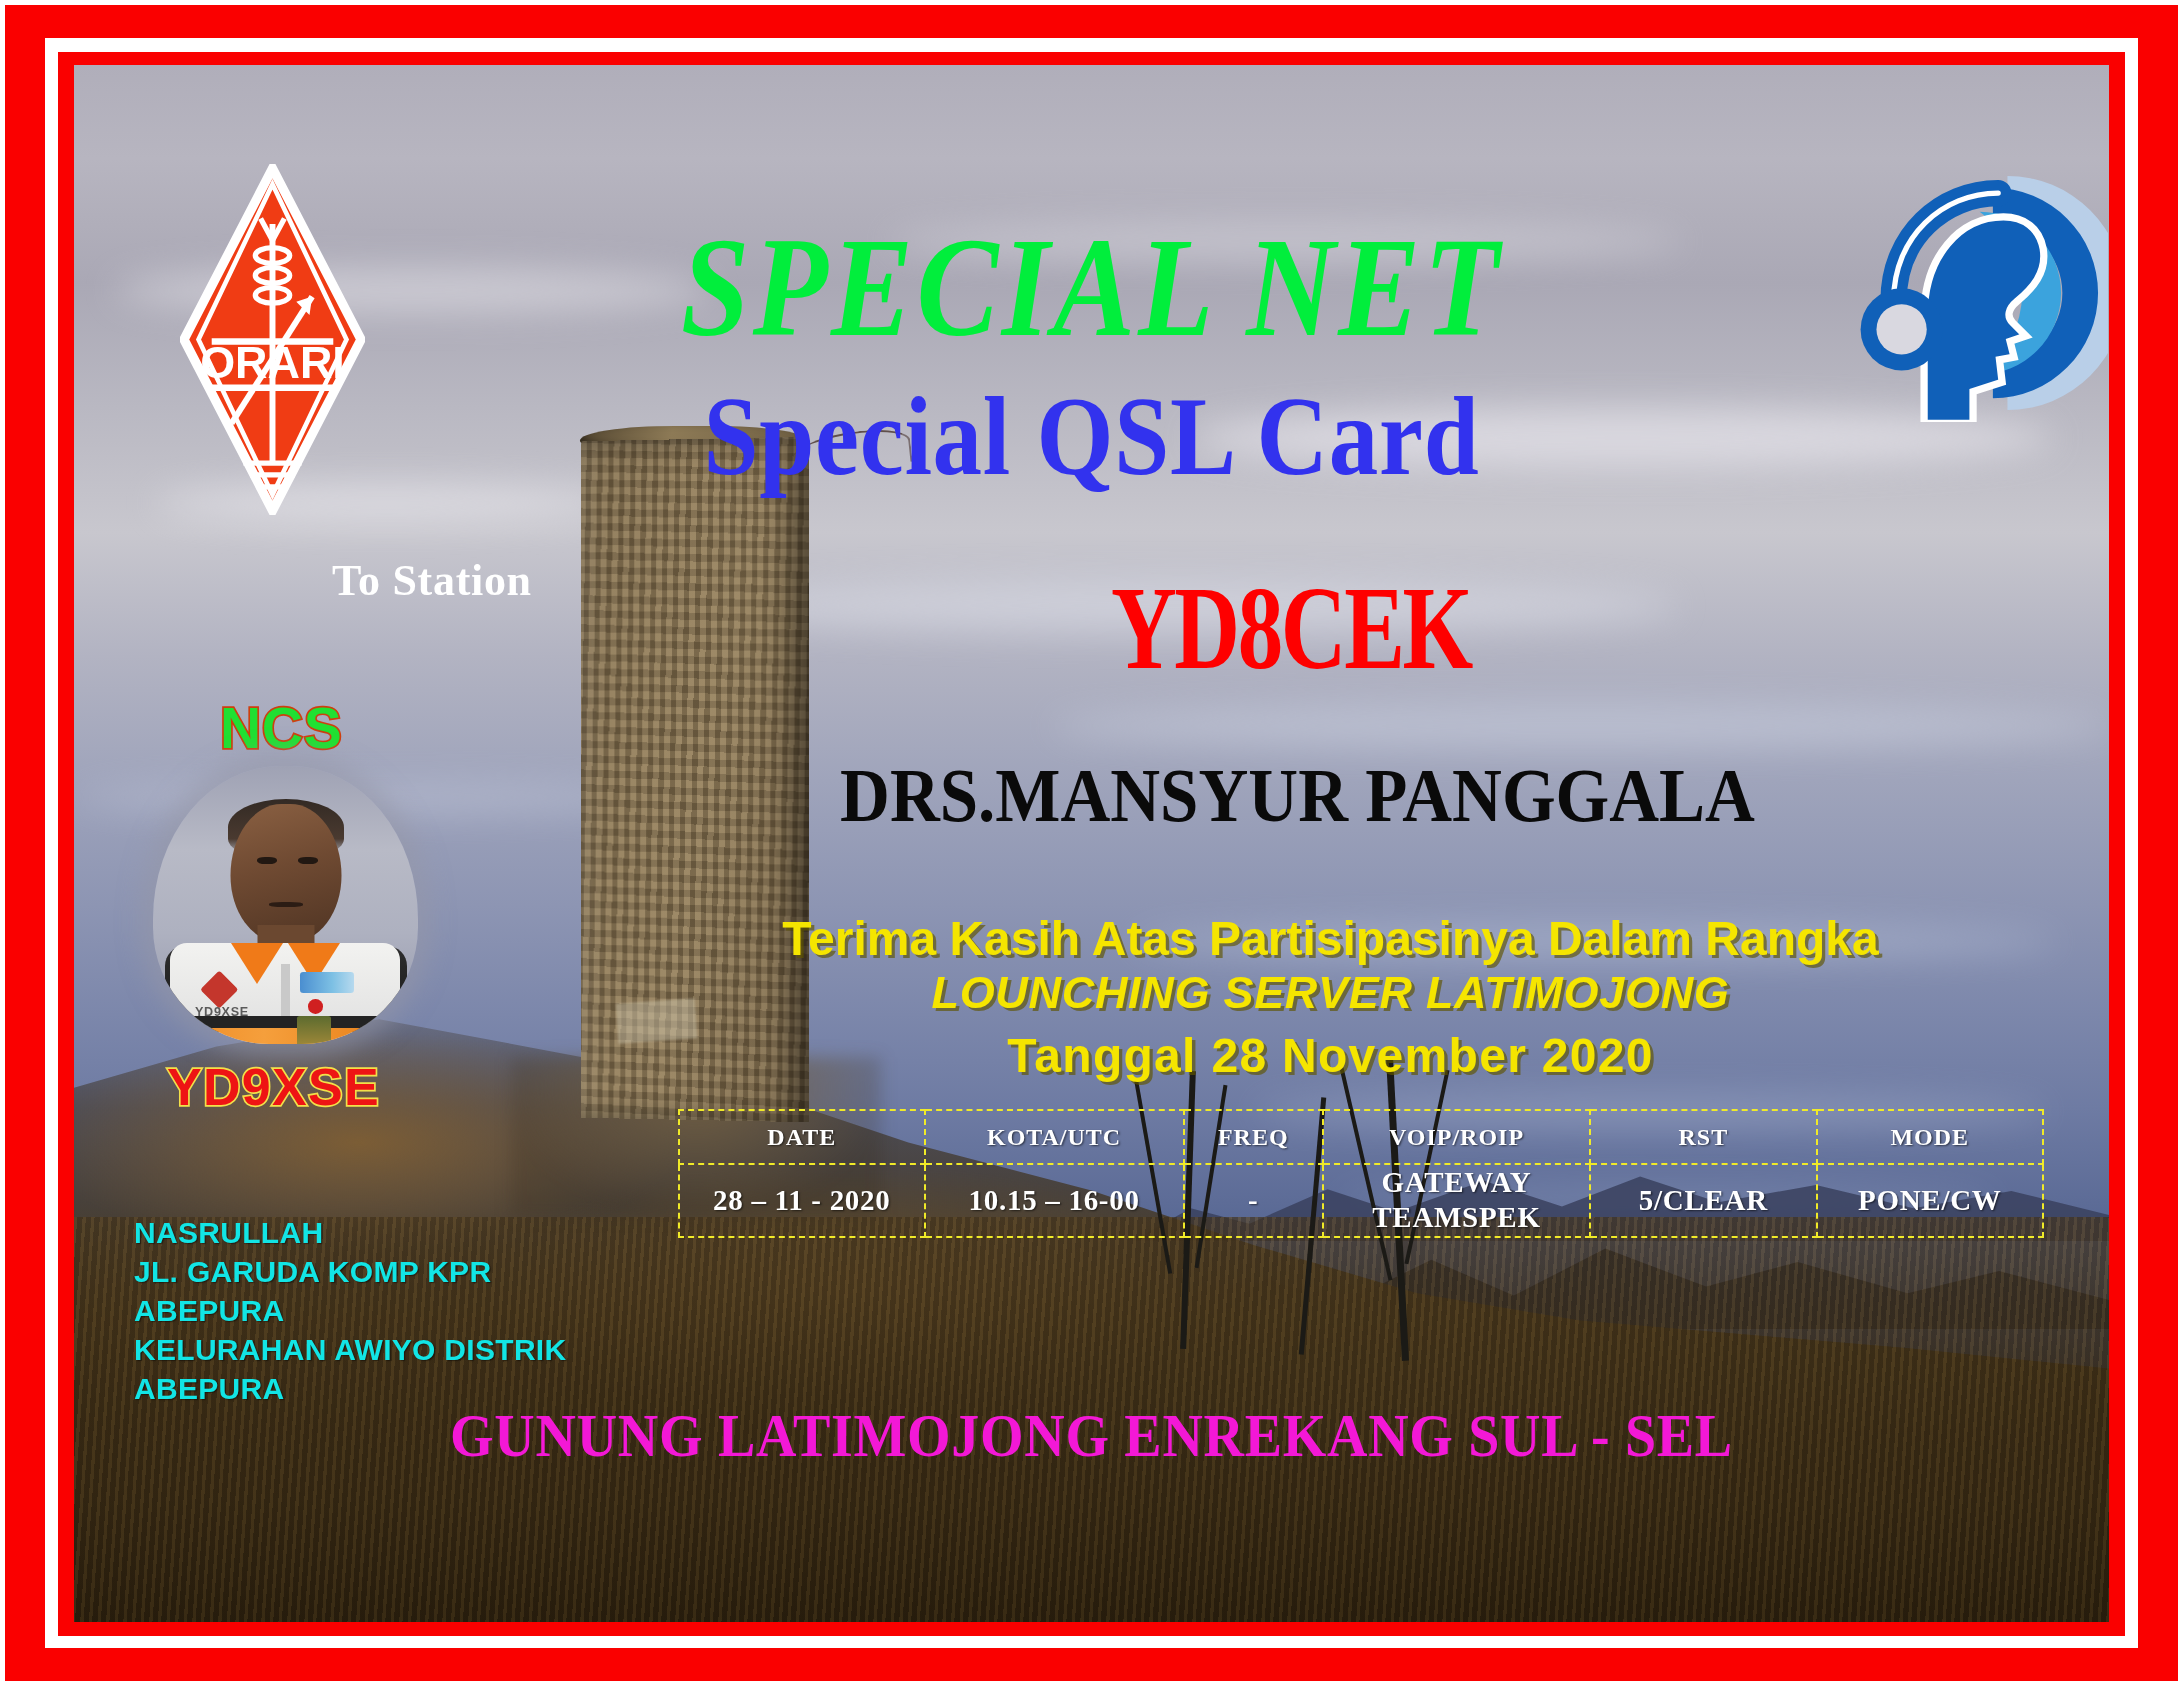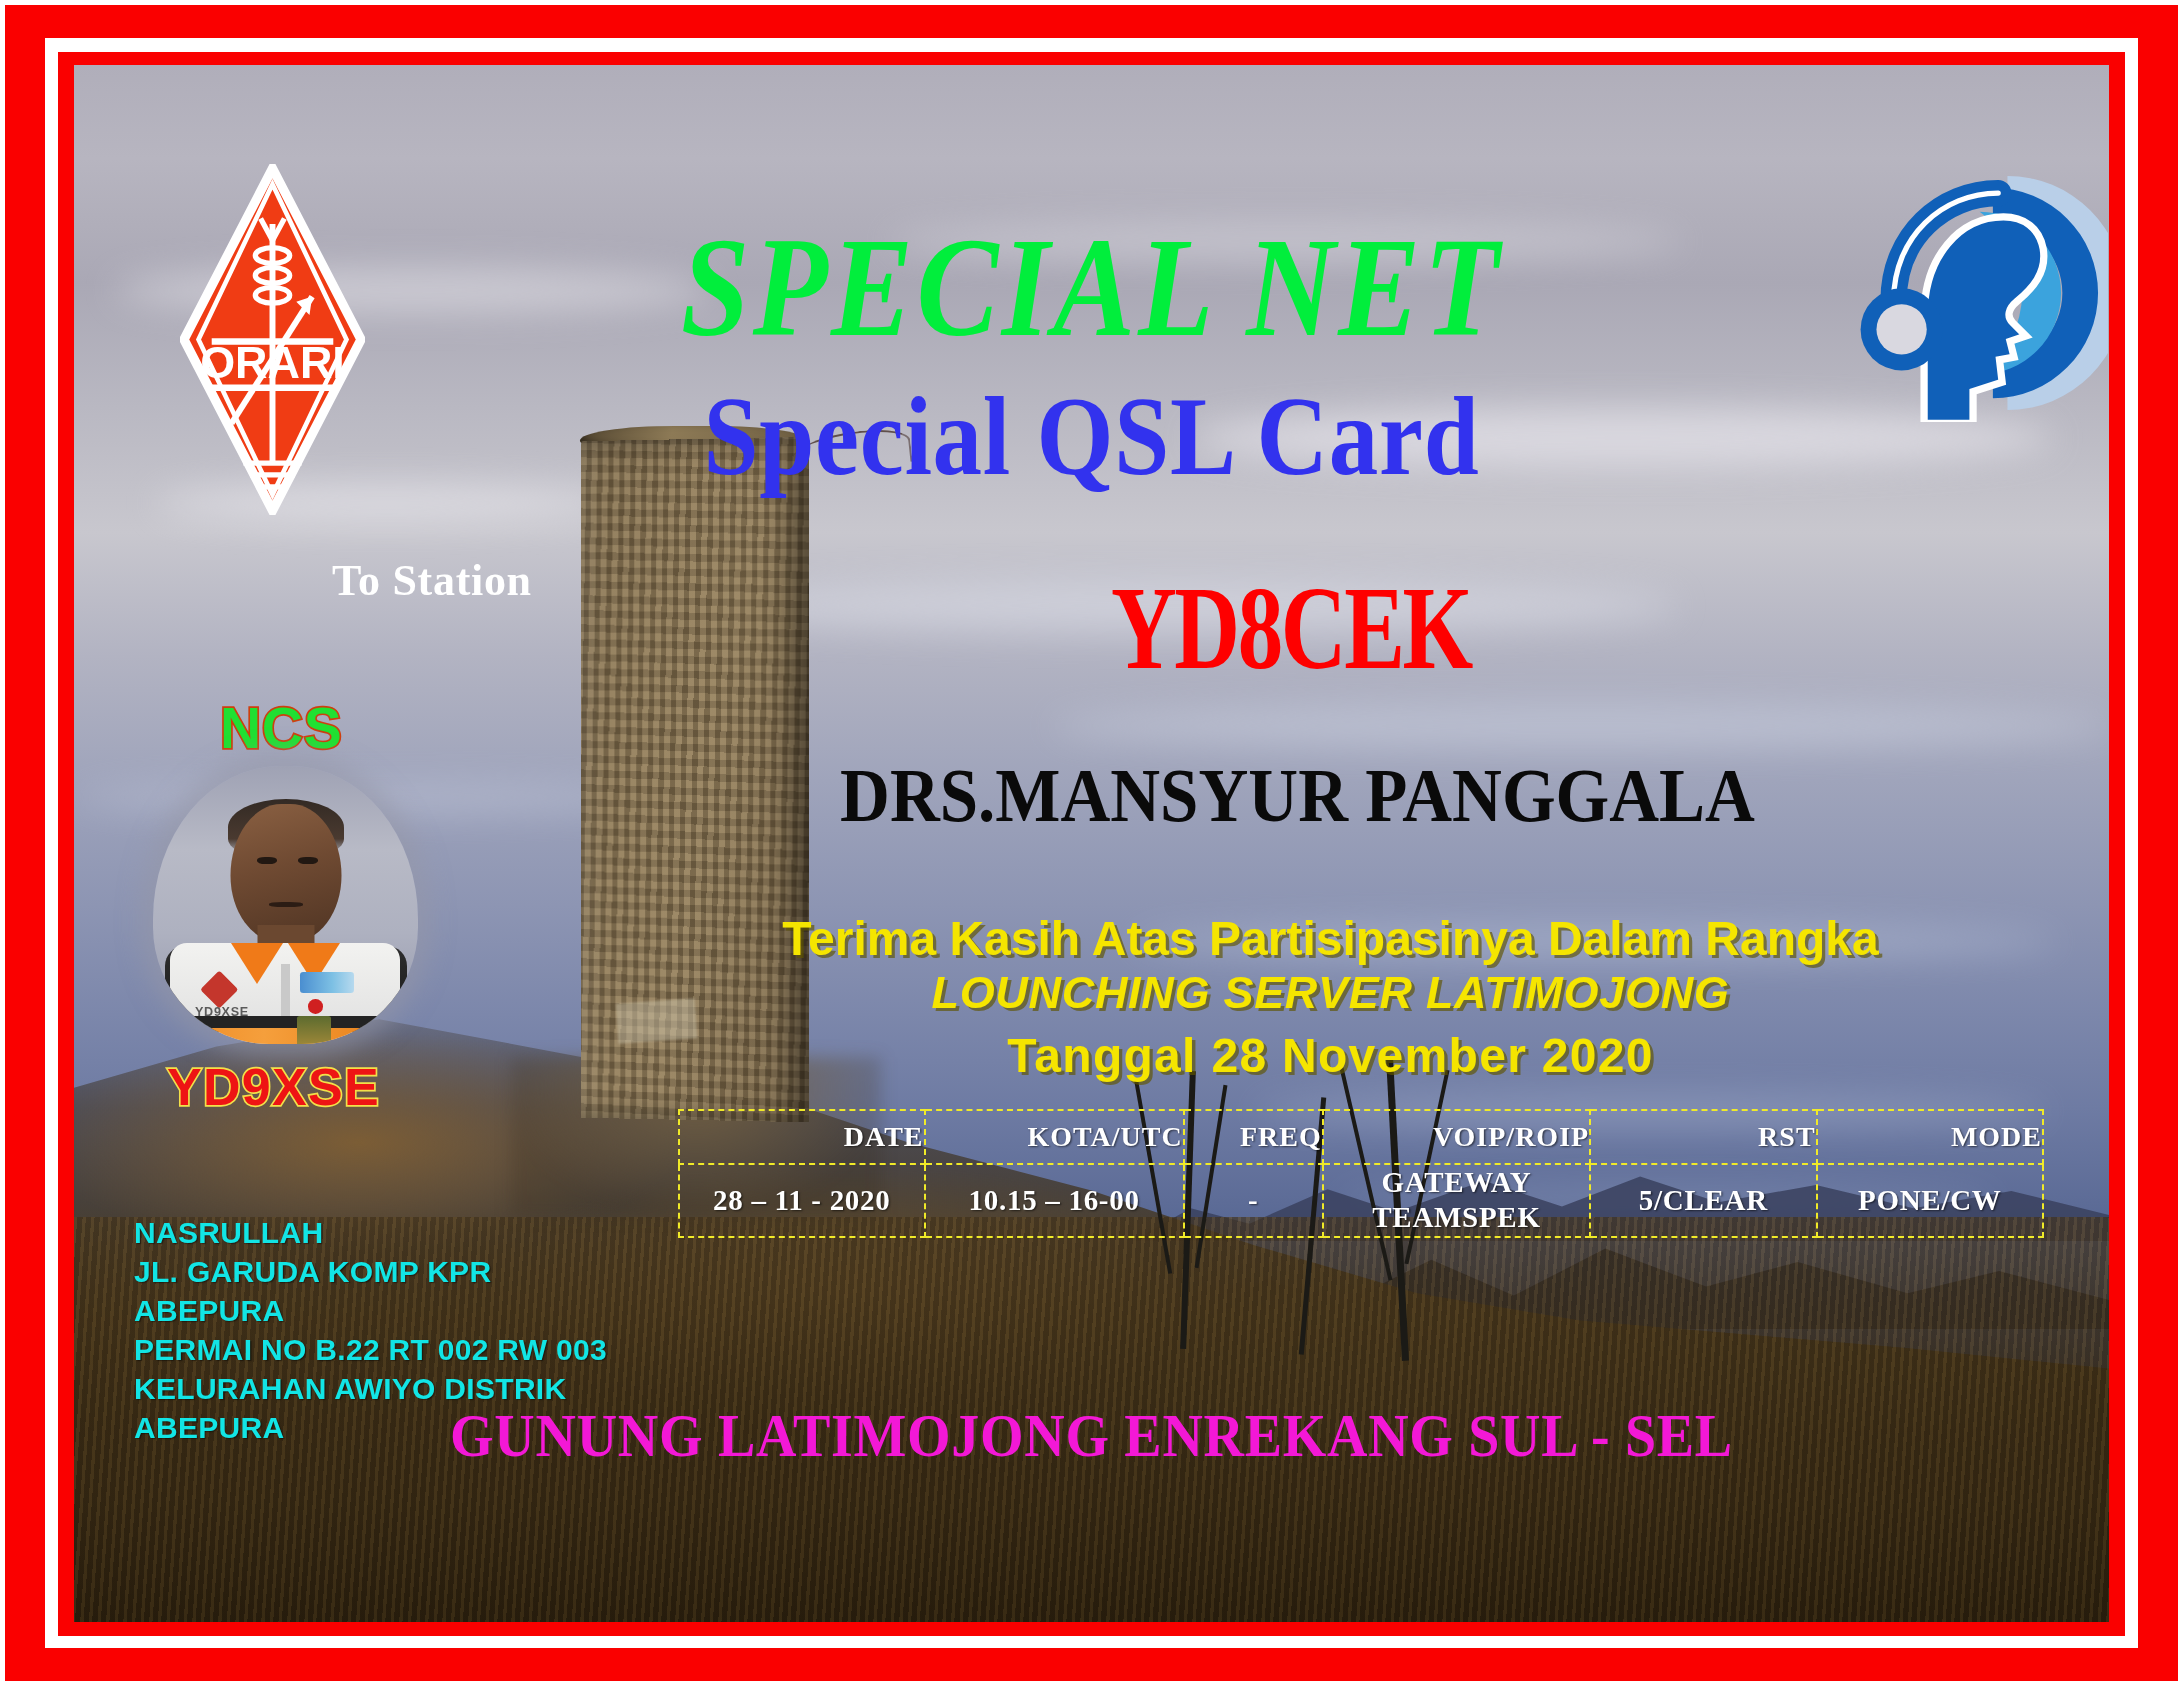--- a/index.html
+++ b/index.html
@@ -376,24 +376,23 @@
     border: 2.6px dashed #f0ea28;
     color: #ffffff;
     text-align: center;
     vertical-align: middle;
     font-family: "Liberation Serif", serif;
     font-weight: bold;
     text-shadow: 1.3px 1.3px 2px rgba(0,0,0,.55);
   }
   .log-table th {
     height: 54px;
-    font-size: 28px;
+    font-size: 24px;
     letter-spacing: 1px;
     transform: none;
-    text-align: right;
   }
   .log-table td {
     height: 71px;
     font-size: 29px;
     letter-spacing: 0.7px;
     line-height: 1.22;
   }
   .col-date { width: 18.0%; }
   .col-time { width: 19.0%; }
   .col-freq { width: 10.2%; }
@@ -541,21 +540,20 @@
     <div class="thanks-wrap">
       <div class="thanks-1">Terima Kasih Atas Partisipasinya Dalam Rangka</div>
       <div class="thanks-2">LOUNCHING SERVER LATIMOJONG</div>
       <div class="thanks-3">Tanggal  28  November  2020</div>
     </div>
 
     <div class="address">
       <div>NASRULLAH</div>
       <div>JL. GARUDA KOMP KPR</div>
       <div>ABEPURA</div>
-      <div>PERMAI NO B.22 RT 002 RW 003</div>
       <div>KELURAHAN AWIYO DISTRIK</div>
       <div>ABEPURA</div>
     </div>
 
     <table class="log-table">
       <thead>
         <tr>
           <th class="col-date">DATE</th>
           <th class="col-time">KOTA/UTC</th>
           <th class="col-freq">FREQ</th>

